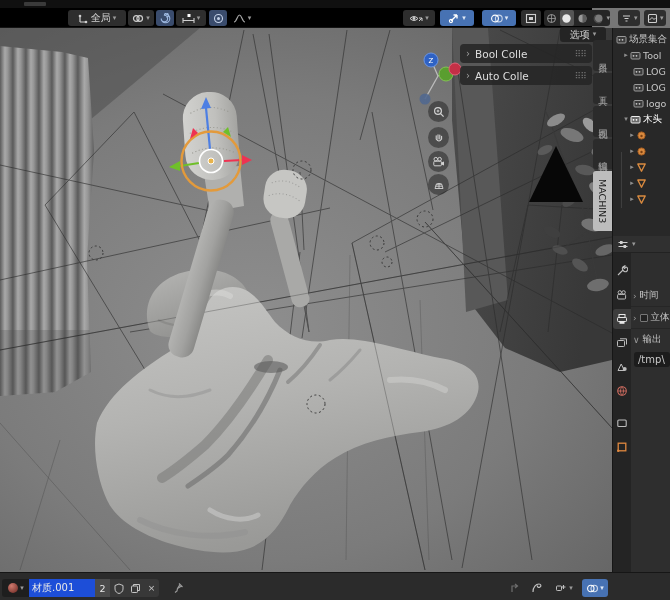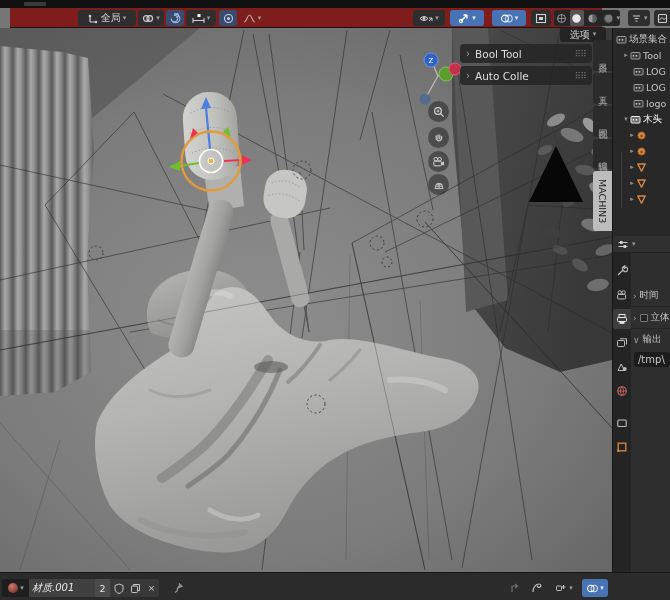--- a/index.html
+++ b/index.html
@@ -3,21 +3,21 @@
 <meta charset="utf-8">
 <style>
   html,body{margin:0;padding:0;background:#111;}
   *{box-sizing:border-box;}
   .stage{position:relative;width:670px;height:600px;overflow:hidden;
          font-family:"DejaVu Sans",sans-serif;color:#d0d0d0;background:#767676;}
   .abs{position:absolute;}
   
   .windowbar{left:0;top:0;width:670px;height:8px;background:#101010;}
   .menu-frag{left:24px;top:2px;width:22px;height:4px;background:#3a3a3a;border-radius:1px;}
-  .toolbar{left:10px;top:8px;width:592px;height:20px;background:#7f1d1d;border-bottom:1px solid #141414;}
+  .toolbar{left:0;top:8px;width:592px;height:20px;background:#000000;border-bottom:1px solid #141414;}
   .tbtn{position:absolute;top:2px;height:16px;background:#2e2e2e;border-radius:3px;
         display:flex;align-items:center;justify-content:center;gap:2px;padding:0 3px;font-size:10px;color:#cfcfcf;}
   .tbtn.blue{background:#4772b3;color:#fff;}
   .tbtn.dimblue{background:#3a4c6d;}
   .tbtn.flat{background:transparent;}
   .caret{font-size:7px;color:#9a9a9a;line-height:1;}
   .tbtn.blue .caret{color:#dfe8f5;}
   
   .optbtn{left:560px;top:27px;width:46px;height:15px;background:rgba(32,32,32,.85);border-radius:3px;
           display:flex;align-items:center;justify-content:center;gap:3px;font-size:10px;color:#d8d8d8;}
@@ -432,21 +432,21 @@
     </div>
   </div>
 
   <div class="abs optbtn">
     <span>选项</span>
     <span class="caret">▾</span>
   </div>
 
   <div class="abs npanel" style="top:44px;">
     <span class="chev">›</span>
-    <span>Bool Tool</span>
+    <span>Bool Colle</span>
     <span class="drag">⠿⠿</span>
   </div>
   <div class="abs npanel" style="top:66px;">
     <span class="chev">›</span>
     <span>Auto Colle</span>
     <span class="drag">⠿⠿</span>
   </div>
 
   <div class="abs tabstrip">
     <div class="vtab" style="height:31px;">
@@ -686,21 +686,21 @@
   </div>
 
   <div class="abs statusbar">
     <div class="matwidget">
       <div class="seg" style="width:27px;background:#1e1e1e;gap:1px;">
         <svg width="12" height="12" viewBox="0 0 12 12">
             <circle cx="6" cy="6" r="5" fill="url(#matball)"></circle>
           </svg>
         <span class="caret">▾</span>
       </div>
-      <div class="seg" style="width:66px;background:#404040;justify-content:flex-start;padding-left:3px;font-style:italic;">
+      <div class="seg" style="width:66px;background:#1d4ed8;justify-content:flex-start;padding-left:3px;">
         <span>材质.001</span>
       </div>
       <div class="seg" style="width:15px;background:#4a4a4a;font-size:9.5px;">
         <span>2</span>
       </div>
       <div class="seg" style="width:17px;background:#383838;">
         <svg width="10" height="11" viewBox="0 0 10 11">
             <path d="M5,1 L9,2.5 L9,6 C9,8.5 7,10 5,10.5 C3,10 1,8.5 1,6 L1,2.5 Z" stroke="#c5c5c5" stroke-width="1" fill="none"></path>
           </svg>
       </div>

